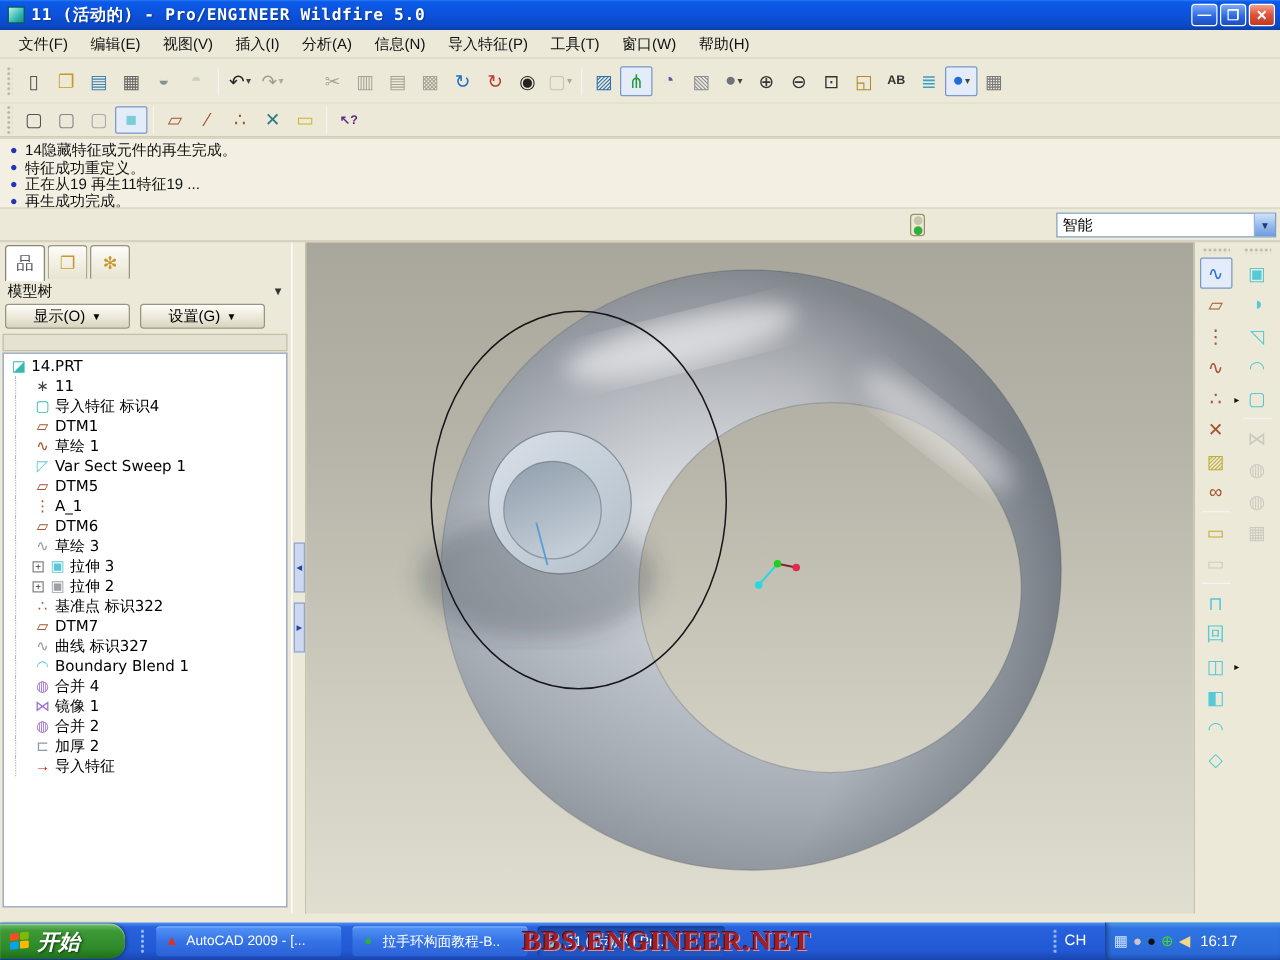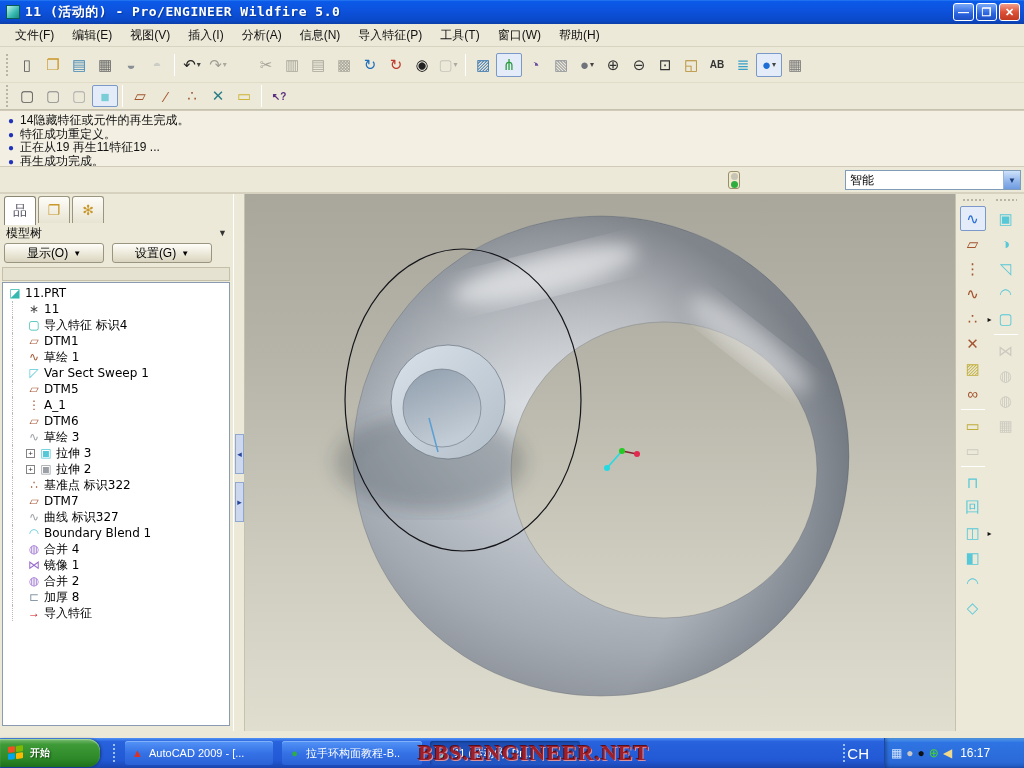--- a/index.html
+++ b/index.html
@@ -117,38 +117,38 @@
   #bottomstrip { position:absolute; left:0; top:731px; width:1024px; height:7px; background:#ece9d8; }
   #taskbar { position:absolute; left:0; top:738px; width:1024px; height:30px;
     background:linear-gradient(180deg,#4f91f7 0%,#2862dd 12%,#2258d4 75%,#1a45ae 100%); }
   #start-btn { position:absolute; left:0; top:1px; width:100px; height:28px;
     border-radius:0 12px 12px 0; display:flex; align-items:center; padding-left:8px; gap:6px;
     background:linear-gradient(180deg,#76b96e 0%,#3e9a37 20%,#2e8a28 70%,#1e6f1a 100%);
     box-shadow:inset 0 1px 1px #9fd49a, 1px 0 3px rgba(0,0,0,.4); }
   #win-logo { width:16px; height:14px; display:grid; grid-template-columns:7px 7px;
     grid-template-rows:6px 6px; gap:1px; transform:skewY(-6deg); }
   #win-logo i { border-radius:1px; }
-  #start-label { color:#fff; font-size:10px; font-weight:bold; 
+  #start-label { color:#fff; font-size:17px; font-weight:bold; font-style:italic;
     text-shadow:1px 1px 2px #123d10; }
   .tb-grip { position:absolute; left:112px; top:5px; width:4px; height:20px;
     background-image:radial-gradient(circle,#9ec0f8 1px,transparent 1.3px); background-size:4px 4px; }
   .task-btn { position:absolute; top:3px; height:24px; border-radius:3px; display:flex;
     align-items:center; padding:0 6px; gap:5px; color:#fff; font-size:11px; white-space:nowrap;
     overflow:hidden; background:linear-gradient(180deg,#5494f6,#3572e6 50%,#2a62d6);
     box-shadow:inset 0 1px 0 #7fb0fa; }
   .task-btn.pressed { background:linear-gradient(180deg,#1c4bb0,#2257c4); box-shadow:inset 1px 1px 2px #123a86; }
   .task-icon { width:13px; height:13px; flex:none; display:flex; align-items:center;
     justify-content:center; font-size:11px; }
   #tray { position:absolute; right:0; top:0; width:140px; height:30px;
     background:linear-gradient(180deg,#57a2f0 0%,#2e74e2 15%,#2a6ad8 80%,#1f55bb 100%);
     border-left:1px solid #1a48a8; box-shadow:inset 2px 0 3px rgba(0,0,0,.25);
     display:flex; align-items:center; padding-left:6px; gap:4px; }
   #tray .tico { font-size:12px; }
   #tray-time { color:#fff; font-size:12px; margin-left:4px; }
-  #lang-ind { position:absolute; right:155px; top:7px; color:#fff; font-size:15px;margin-left:21px; }
+  #lang-ind { position:absolute; right:155px; top:7px; color:#fff; font-size:12px;margin-left:21px; }
   #tb-sep2 { position:absolute; right:178px; top:5px; width:4px; height:20px;
     background-image:radial-gradient(circle,#9ec0f8 1px,transparent 1.3px); background-size:4px 4px; }
 
   #watermark { position:absolute; left:418px; top:740px; font-family:"Liberation Serif",serif;
     font-size:22px; font-weight:bold; letter-spacing:1px; color:#9c1f2c;
     text-shadow:1px 1px 0 #d8909a, -1px -1px 0 #5a0f18; z-index:40; }
 </style>
 </head>
 <body>
 
@@ -364,21 +364,21 @@
       </div>
       <div class="nav-btn">
         <span>设置(G)</span>
           <span class="caret">▼</span>
       </div>
     </div>
     <div id="tree-header"></div>
     <div id="tree-box">
         <div class="trow">
           <span class="ticon" style="color: rgb(53, 184, 176);">◪</span>
-          <span class="tlabel">11.PRT</span>
+          <span class="tlabel">14.PRT</span>
         </div>
         <div class="trow">
           <span class="indent"></span>
           <span class="ticon" style="color: rgb(68, 68, 68);">∗</span>
           <span class="tlabel">11</span>
         </div>
         <div class="trow">
           <span class="indent"></span>
           <span class="ticon" style="color: rgb(53, 184, 176);">▢</span>
           <span class="tlabel">导入特征 标识4</span>
@@ -461,21 +461,21 @@
           <span class="tlabel">镜像 1</span>
         </div>
         <div class="trow">
           <span class="indent"></span>
           <span class="ticon" style="color: rgb(154, 111, 208);">◍</span>
           <span class="tlabel">合并 2</span>
         </div>
         <div class="trow">
           <span class="indent"></span>
           <span class="ticon" style="color: rgb(138, 154, 166);">⊏</span>
-          <span class="tlabel">加厚 8</span>
+          <span class="tlabel">加厚 2</span>
         </div>
         <div class="trow">
           <span class="indent"></span>
           <span class="ticon" style="color: rgb(204, 17, 17);">→</span>
           <span class="tlabel">导入特征</span>
         </div>
       </div>
   </div>
 
   <div id="splitter">

